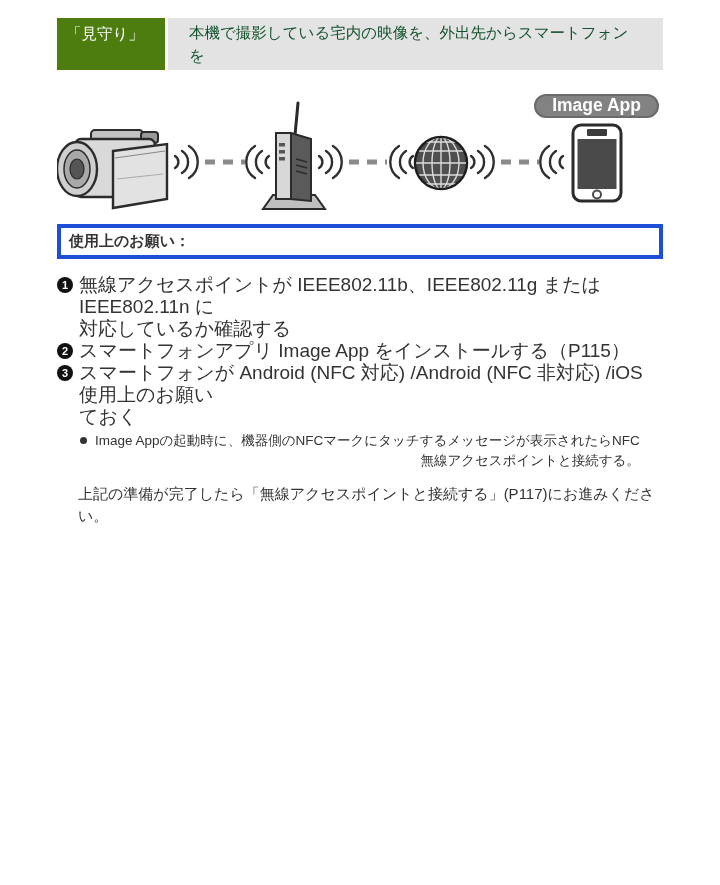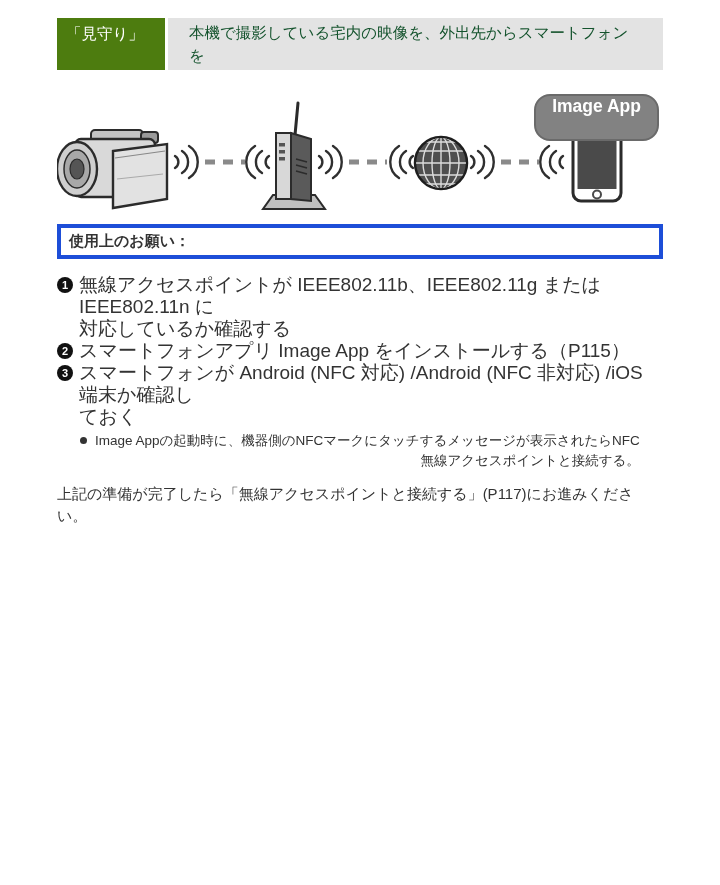--- a/index.html
+++ b/index.html
@@ -21,24 +21,24 @@
   .header-desc {
     flex:1; background:#e3e3e3; color:#14532d;
     font-size:15.5px; line-height:23px; padding:3px 21px;
     min-height:50px;
   }
 
   
   .diagram { position:relative; width:606px; height:130px; margin-top:17px; }
   .diagram svg { position:absolute; left:0; top:0; }
   .badge {
-    position:absolute; top:7px; right:4px; height:47px;
+    position:absolute; top:7px; right:4px; height:24px;
     background:#828282; border:2px solid #6a6a6a; border-radius:16px;
     color:#ffffff; font-size:17.5px; font-weight:bold;
-    display:flex; align-items:flex-start; padding:0 16px;
+    display:flex; align-items:flex-end; padding:0 16px;
   }
 
   
   .notice-box {
     margin-top:7px; border:4px solid #1d4ed8; padding:2px 8px 4px 8px;
     font-size:15px; line-height:21px;
   }
   .notice-title { font-weight:bold; }
 
   
@@ -48,21 +48,21 @@
     flex:0 0 16px; width:16px; height:16px; border-radius:50%;
     background:#111; color:#fff; font-size:11px; font-weight:bold;
     display:flex; align-items:center; justify-content:center; margin-top:3px;
   }
   .step-text { margin-left:6px; font-size:19px; line-height:22px; }
 
   .subnote { display:flex; align-items:flex-start; margin-left:23px; margin-top:3px; }
   .dot { flex:0 0 7px; width:7px; height:7px; border-radius:50%; background:#333; margin-top:6px; }
   .subnote-text { margin-left:8px; font-size:13.5px; line-height:19.5px;text-align:right; }
 
-  .footer-note { margin-top:13px; font-size:15px; line-height:22px; }
+  .footer-note { margin-top:13px; margin-left:21px; font-size:15px; line-height:22px; }
 </style>
 </head>
 <body>
 
 <div class="content">
 
   <div class="header-row">
     <div class="header-term">「見守り」</div>
     <div class="header-desc">
       <div>本機で撮影している宅内の映像を、外出先からスマートフォンを</div>
@@ -186,21 +186,21 @@
     <div class="step">
       <span class="step-num">2</span>
       <div class="step-text">
         <div>スマートフォンアプリ Image App をインストールする（P115）</div>
       </div>
     </div>
 
     <div class="step">
       <span class="step-num">3</span>
       <div class="step-text">
-        <div>スマートフォンが Android (NFC 対応) /Android (NFC 非対応) /iOS 端末か確認し</div>
+        <div>スマートフォンが Android (NFC 対応) /Android (NFC 非対応) /iOS 使用上のお願い</div>
         <div>ておく</div>
       </div>
     </div>
 
     <div class="subnote">
       <span class="dot"></span>
       <div class="subnote-text">
         <div>Image Appの起動時に、機器側のNFCマークにタッチするメッセージが表示されたらNFC</div>
         <div>無線アクセスポイントと接続する。</div>
       </div>

